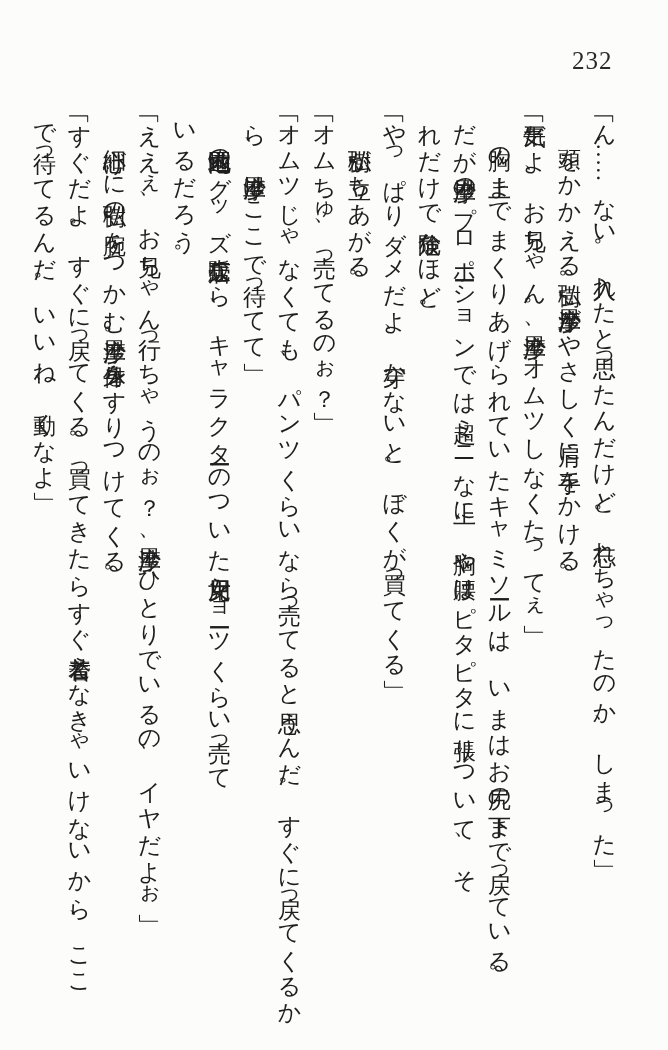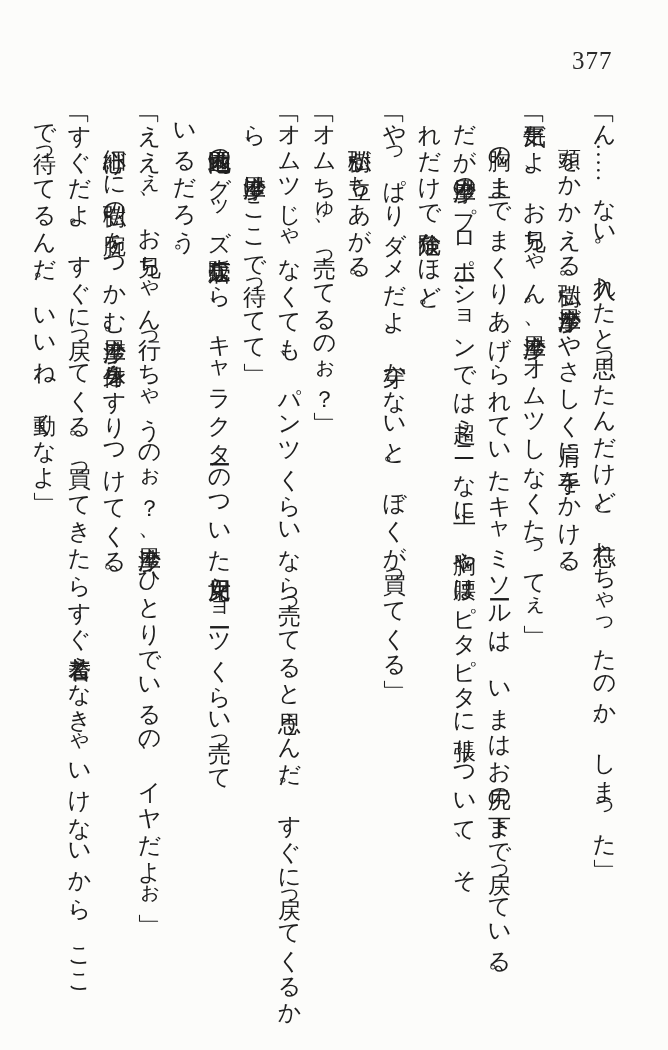--- a/index.html
+++ b/index.html
@@ -44,21 +44,21 @@
     
   }
   .column.indent {
     padding-top: 23.5px; 
   }
 </style>
 </head>
 <body>
 
 <div class="page">
-  <div class="page-number">377</div>
+  <div class="page-number">232</div>
   <div class="text-area" id="text-area">
       <div class="column">「ん……ない。入れたと思ったんだけど。忘れちゃったのか、しまった」</div>
       <div class="column indent">頭をかかえる弘樹。摩里沙がやさしく肩に手をかける。</div>
       <div class="column">「平気だよ、お兄ちゃん。摩里沙、オムツしなくたってぇ」</div>
       <div class="column indent">胸の上までまくりあげられていたキャミソールは、いまはお尻の下まで戻っている。</div>
       <div class="column">だが摩里沙のプロポーションでは超ミニな上に、胸や腰はピタピタに張りついて、そ</div>
       <div class="column">れだけで危険なほど。</div>
       <div class="column">「やっぱりダメだよ、穿かないと。ぼくが買ってくる」</div>
       <div class="column indent">弘樹が立ちあがる。</div>
       <div class="column">「オムちゅ、売ってるのぉ？」</div>

